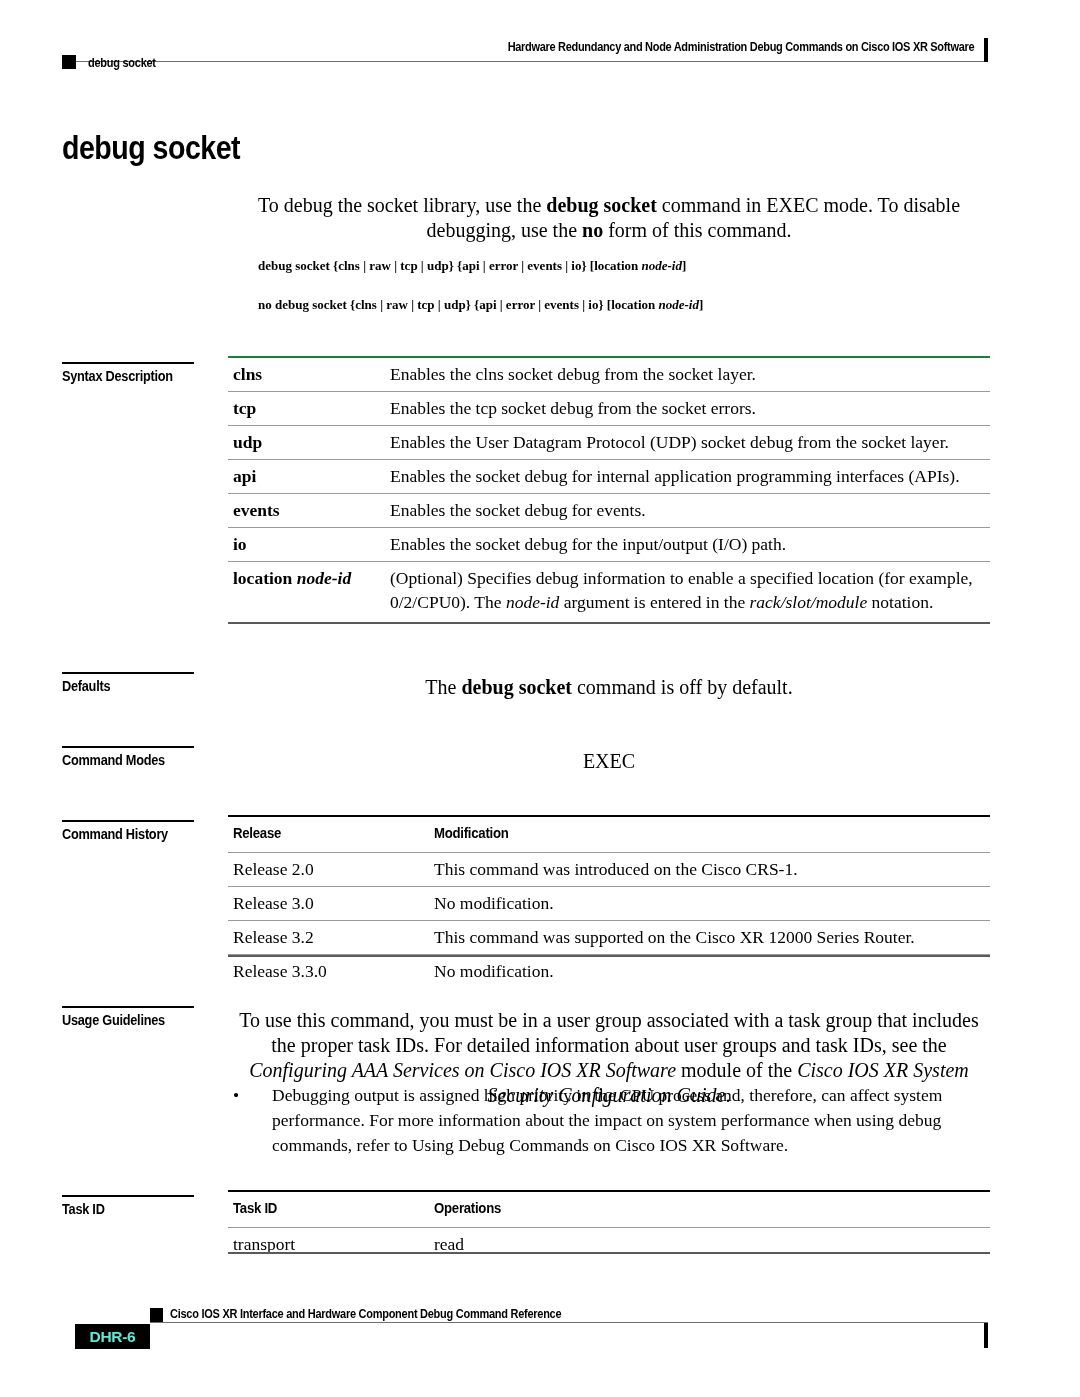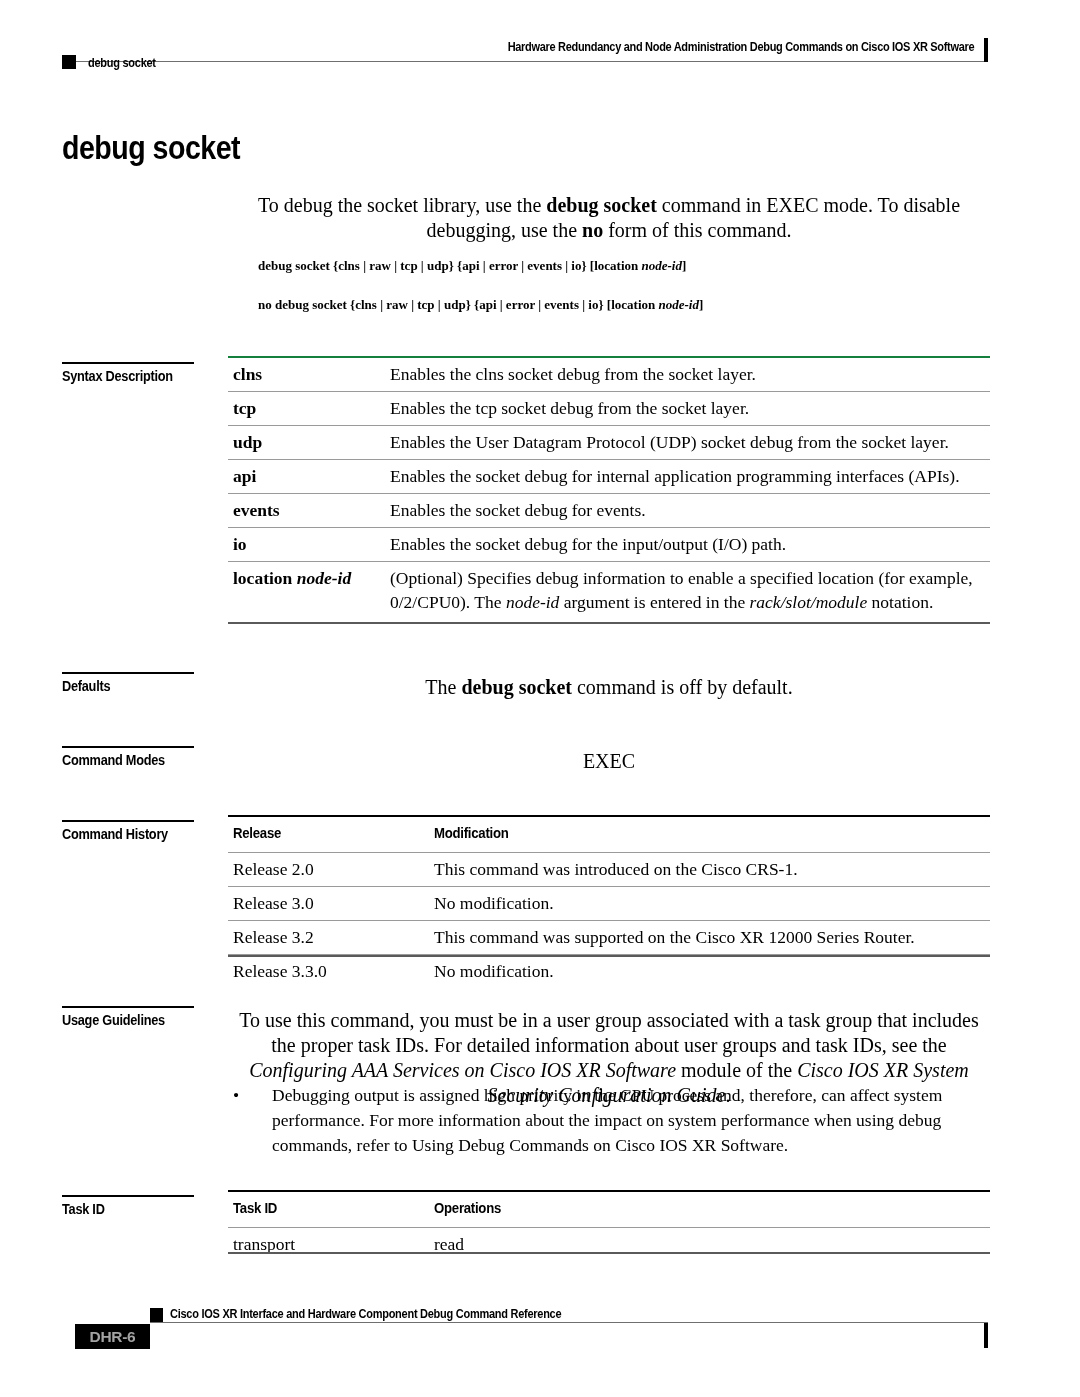--- a/index.html
+++ b/index.html
@@ -227,21 +227,21 @@
     transform-origin: left top;
     white-space: nowrap;
   }
   .footer-page {
     position: absolute;
     left: 75px;
     top: 1324px;
     width: 75px;
     height: 25px;
     background: #000000;
-    color: #a3a3a3;
+    color: #5eead4;
     font-family: "Liberation Sans", sans-serif;
     font-weight: bold;
     font-size: 15.5px;
     letter-spacing: -0.3px;
     text-align: center;
     line-height: 25px;
   }
 </style>
 </head>
 <body>
@@ -272,21 +272,21 @@
   <div class="sec-label" style="top:362px;">Syntax Description</div>
 
   <table class="tbl" style="top:356px;">
     <tbody>
       <tr class="row first">
         <td class="term" style="width:146px;">clns</td>
         <td>Enables the clns socket debug from the socket layer.</td>
       </tr>
       <tr class="row">
         <td class="term">tcp</td>
-        <td>Enables the tcp socket debug from the socket layer.</td>
+        <td>Enables the tcp socket debug from the socket errors.</td>
       </tr>
       <tr class="row">
         <td class="term">udp</td>
         <td>Enables the User Datagram Protocol (UDP) socket debug from the socket layer.</td>
       </tr>
       <tr class="row">
         <td class="term">api</td>
         <td>Enables the socket debug for internal application programming interfaces (APIs).</td>
       </tr>
       <tr class="row">

